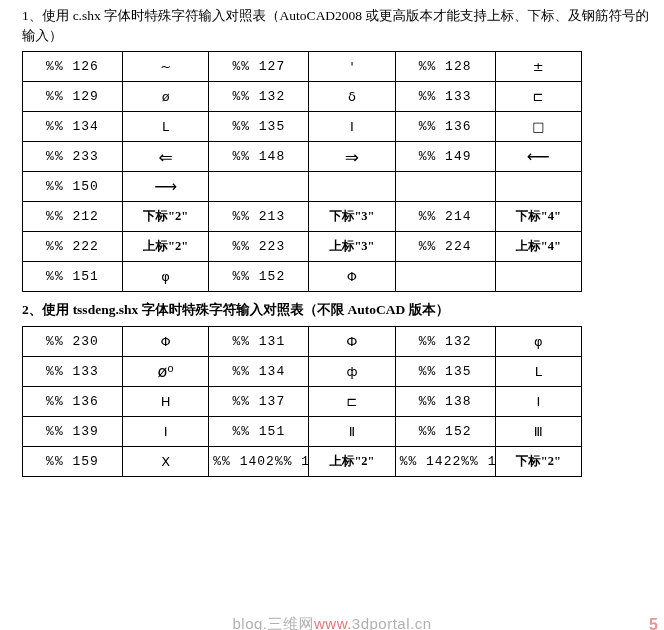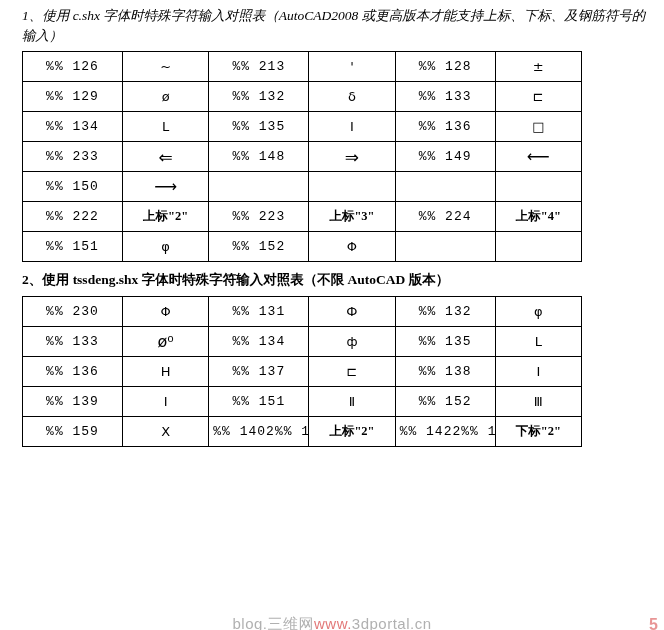--- a/index.html
+++ b/index.html
@@ -22,21 +22,20 @@
   }
   .section-title {
     font-family: "Liberation Serif", serif;
     font-size: 13.5px;
     line-height: 20px;
     padding: 0 14px 0 22px;
     letter-spacing: 0px;
   }
   #title1 {
     margin-top: 6px;
-    font-style: italic;
   }
   #title2 {
     margin-top: 8px;
     margin-bottom: 6px;
     font-weight: bold;
   }
   table.codes {
     border-collapse: collapse;
     width: 560px;
     margin: 5px 0 0 22px;
@@ -122,21 +121,21 @@
 
 <div class="page">
 
   <div class="section-title" id="title1">1、使用 c.shx 字体时特殊字符输入对照表（AutoCAD2008 或更高版本才能支持上标、下标、及钢筋符号的输入）</div>
 
   <table class="codes">
     <tbody>
         <tr>
       <td class="code">%% 126</td>
       <td class="glyph">~</td>
-      <td class="code">%% 213</td>
+      <td class="code">%% 127</td>
       <td class="glyph">'</td>
       <td class="code">%% 128</td>
       <td class="glyph">±</td>
     </tr>
     <tr>
       <td class="code">%% 129</td>
       <td class="glyph">ø</td>
       <td class="code">%% 132</td>
       <td class="glyph">δ</td>
       <td class="code">%% 133</td>
@@ -158,20 +157,28 @@
       <td class="code">%% 149</td>
       <td class="glyph"><span class="thin-l"></span></td>
     </tr>
     <tr>
       <td class="code">%% 150</td>
       <td class="glyph"><span class="thin-r"></span></td>
       <td class="blank"></td>
       <td class="blank"></td>
       <td class="blank"></td>
       <td class="blank"></td>
+    </tr>
+    <tr>
+      <td class="code">%% 212</td>
+      <td class="glyph bold">下标"2"</td>
+      <td class="code">%% 213</td>
+      <td class="glyph bold">下标"3"</td>
+      <td class="code">%% 214</td>
+      <td class="glyph bold">下标"4"</td>
     </tr>
     <tr>
       <td class="code">%% 222</td>
       <td class="glyph bold">上标"2"</td>
       <td class="code">%% 223</td>
       <td class="glyph bold">上标"3"</td>
       <td class="code">%% 224</td>
       <td class="glyph bold">上标"4"</td>
     </tr>
     <tr>

